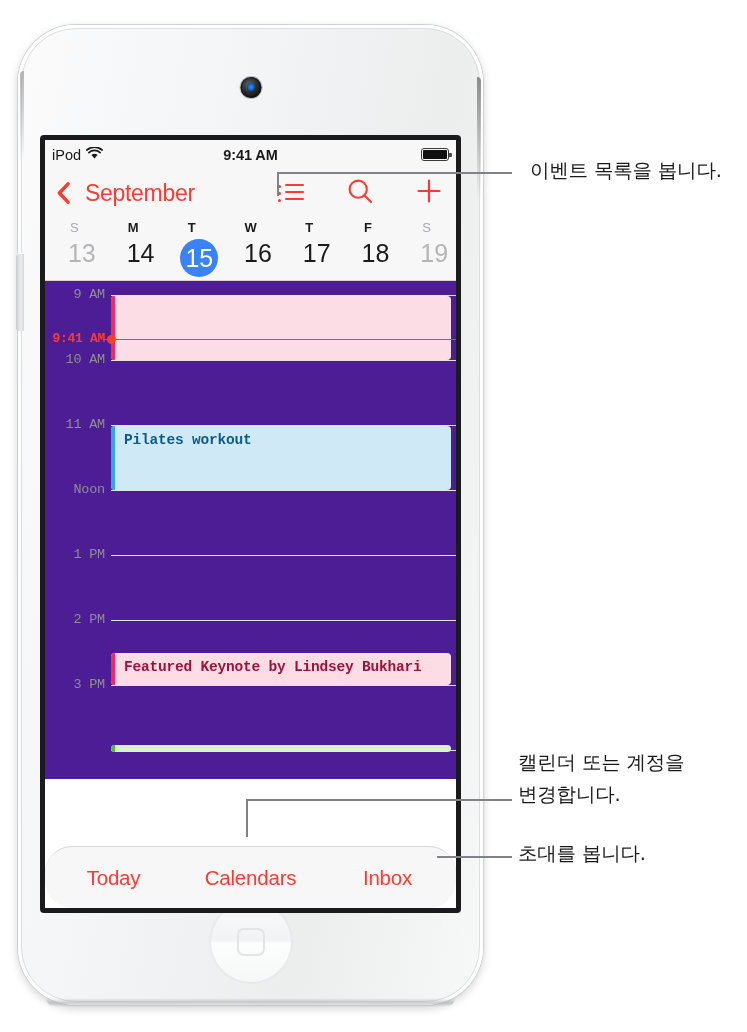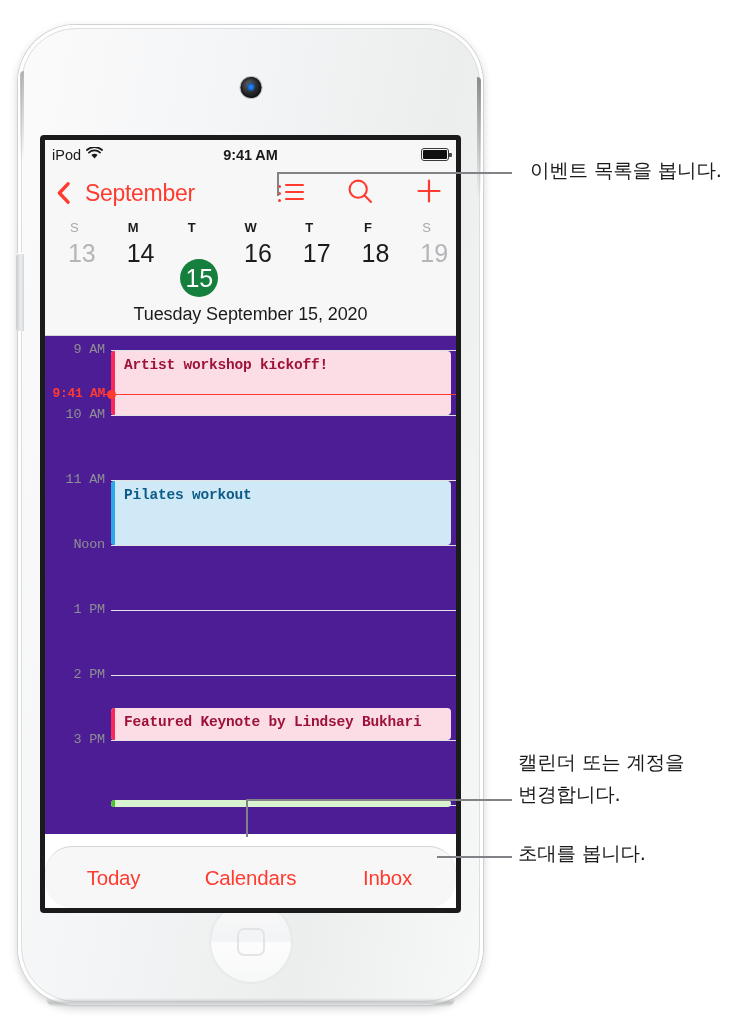--- a/index.html
+++ b/index.html
@@ -130,21 +130,21 @@
   #week-strip { background:#f7f7f8; padding: 1px 0 0 0; }
   #dow-row, #date-row { display:flex; }
   #dow-row > div, #date-row > div { flex:1; text-align:center;padding-left:15px; }
   #dow-row > div { font-size:13px; color:#1b1b1b; font-weight:700; padding: 2px 0 4px; }
   #dow-row > div.dim { color:#a9a9ad; font-weight:400; }
   #date-row > div { font-size:25px; color:#1b1b1b; padding-bottom:3px; }
   #date-row > div.dim { color:#b5b5b9; }
   .today-pill {
     display:inline-flex; align-items:center; justify-content:center;
     width:38px; height:38px; border-radius:50%;
-    background:#15803d; color:#fff !important;margin-top:20px;
+    background:#3b82f6; color:#fff !important;
   }
   #full-date {
     text-align:center; font-size:18px; color:#1b1b1b; padding: 4px 0 10px;
     letter-spacing:-0.1px;
   }
   #strip-divider { height:1px; background:#d6d6d8; }
 
   
   #day-grid { position:relative; height:498px; background:#4c1d95; overflow:hidden;font-family:Liberation Mono, monospace; }
   .hour-label {
@@ -292,21 +292,20 @@
           </div>
           <div id="date-row">
             <div class="dim">13</div>
             <div>14</div>
             <div><span class="today-pill">15</span></div>
             <div>16</div>
             <div>17</div>
             <div>18</div>
             <div class="dim">19</div>
           </div>
-          <div id="full-date">Tuesday  September 15, 2020</div>
           <div id="strip-divider"></div>
         </div>
 
         <div id="day-grid">
 
           <div class="hour-line" style="top:14px"></div>
           <div class="hour-label" style="top:6px">9 AM</div>
 
           <div class="hour-line" style="top:79px"></div>
           <div class="hour-label" style="top:71px">10 AM</div>
@@ -323,21 +322,20 @@
           <div class="hour-line" style="top:339px"></div>
           <div class="hour-label" style="top:331px">2 PM</div>
 
           <div class="hour-line" style="top:404px"></div>
           <div class="hour-label" style="top:396px">3 PM</div>
 
           <div class="hour-line" style="top:469px"></div>
 
           <div class="event ev-pink" style="top:15px;height:64px">
             <span class="bar"></span>
-            <span class="title">Artist workshop kickoff!</span>
           </div>
 
           <div class="event ev-blue" style="top:145px;height:64px">
             <span class="bar"></span>
             <span class="title">Pilates workout</span>
           </div>
 
           <div class="event ev-pink" style="top:372px;height:32px">
             <span class="bar"></span>
             <span class="title">Featured Keynote by Lindsey Bukhari</span>

